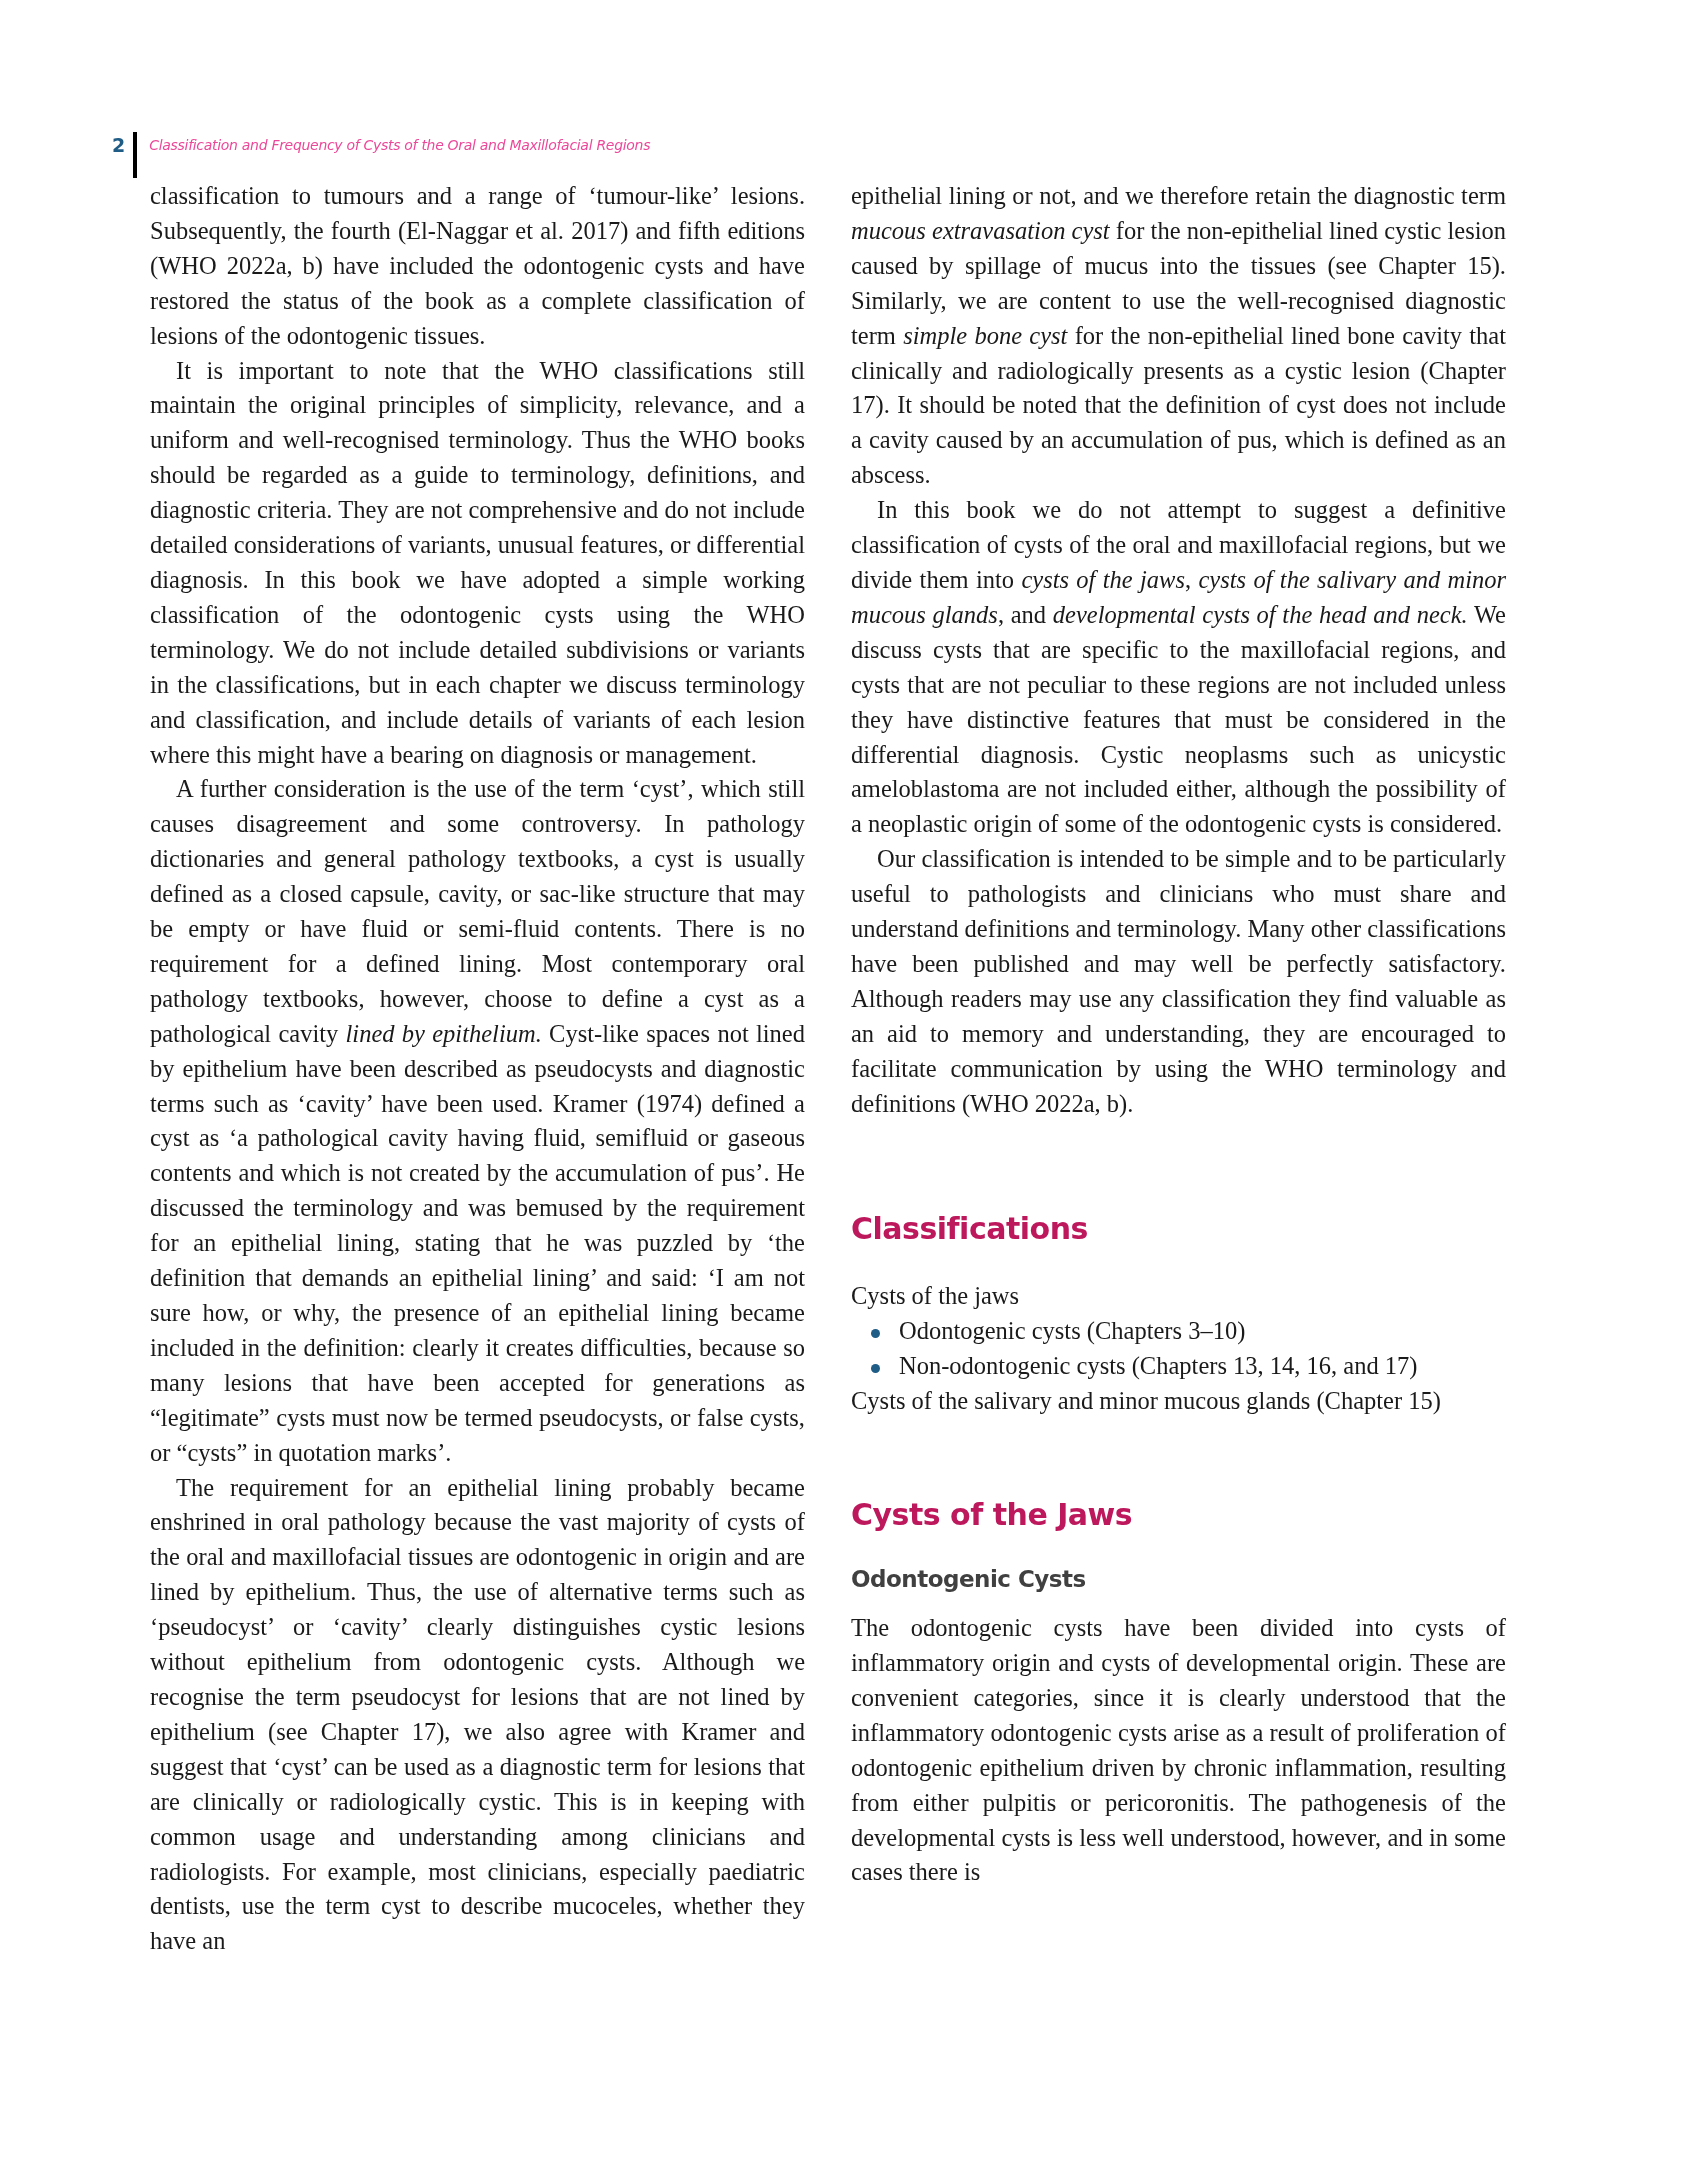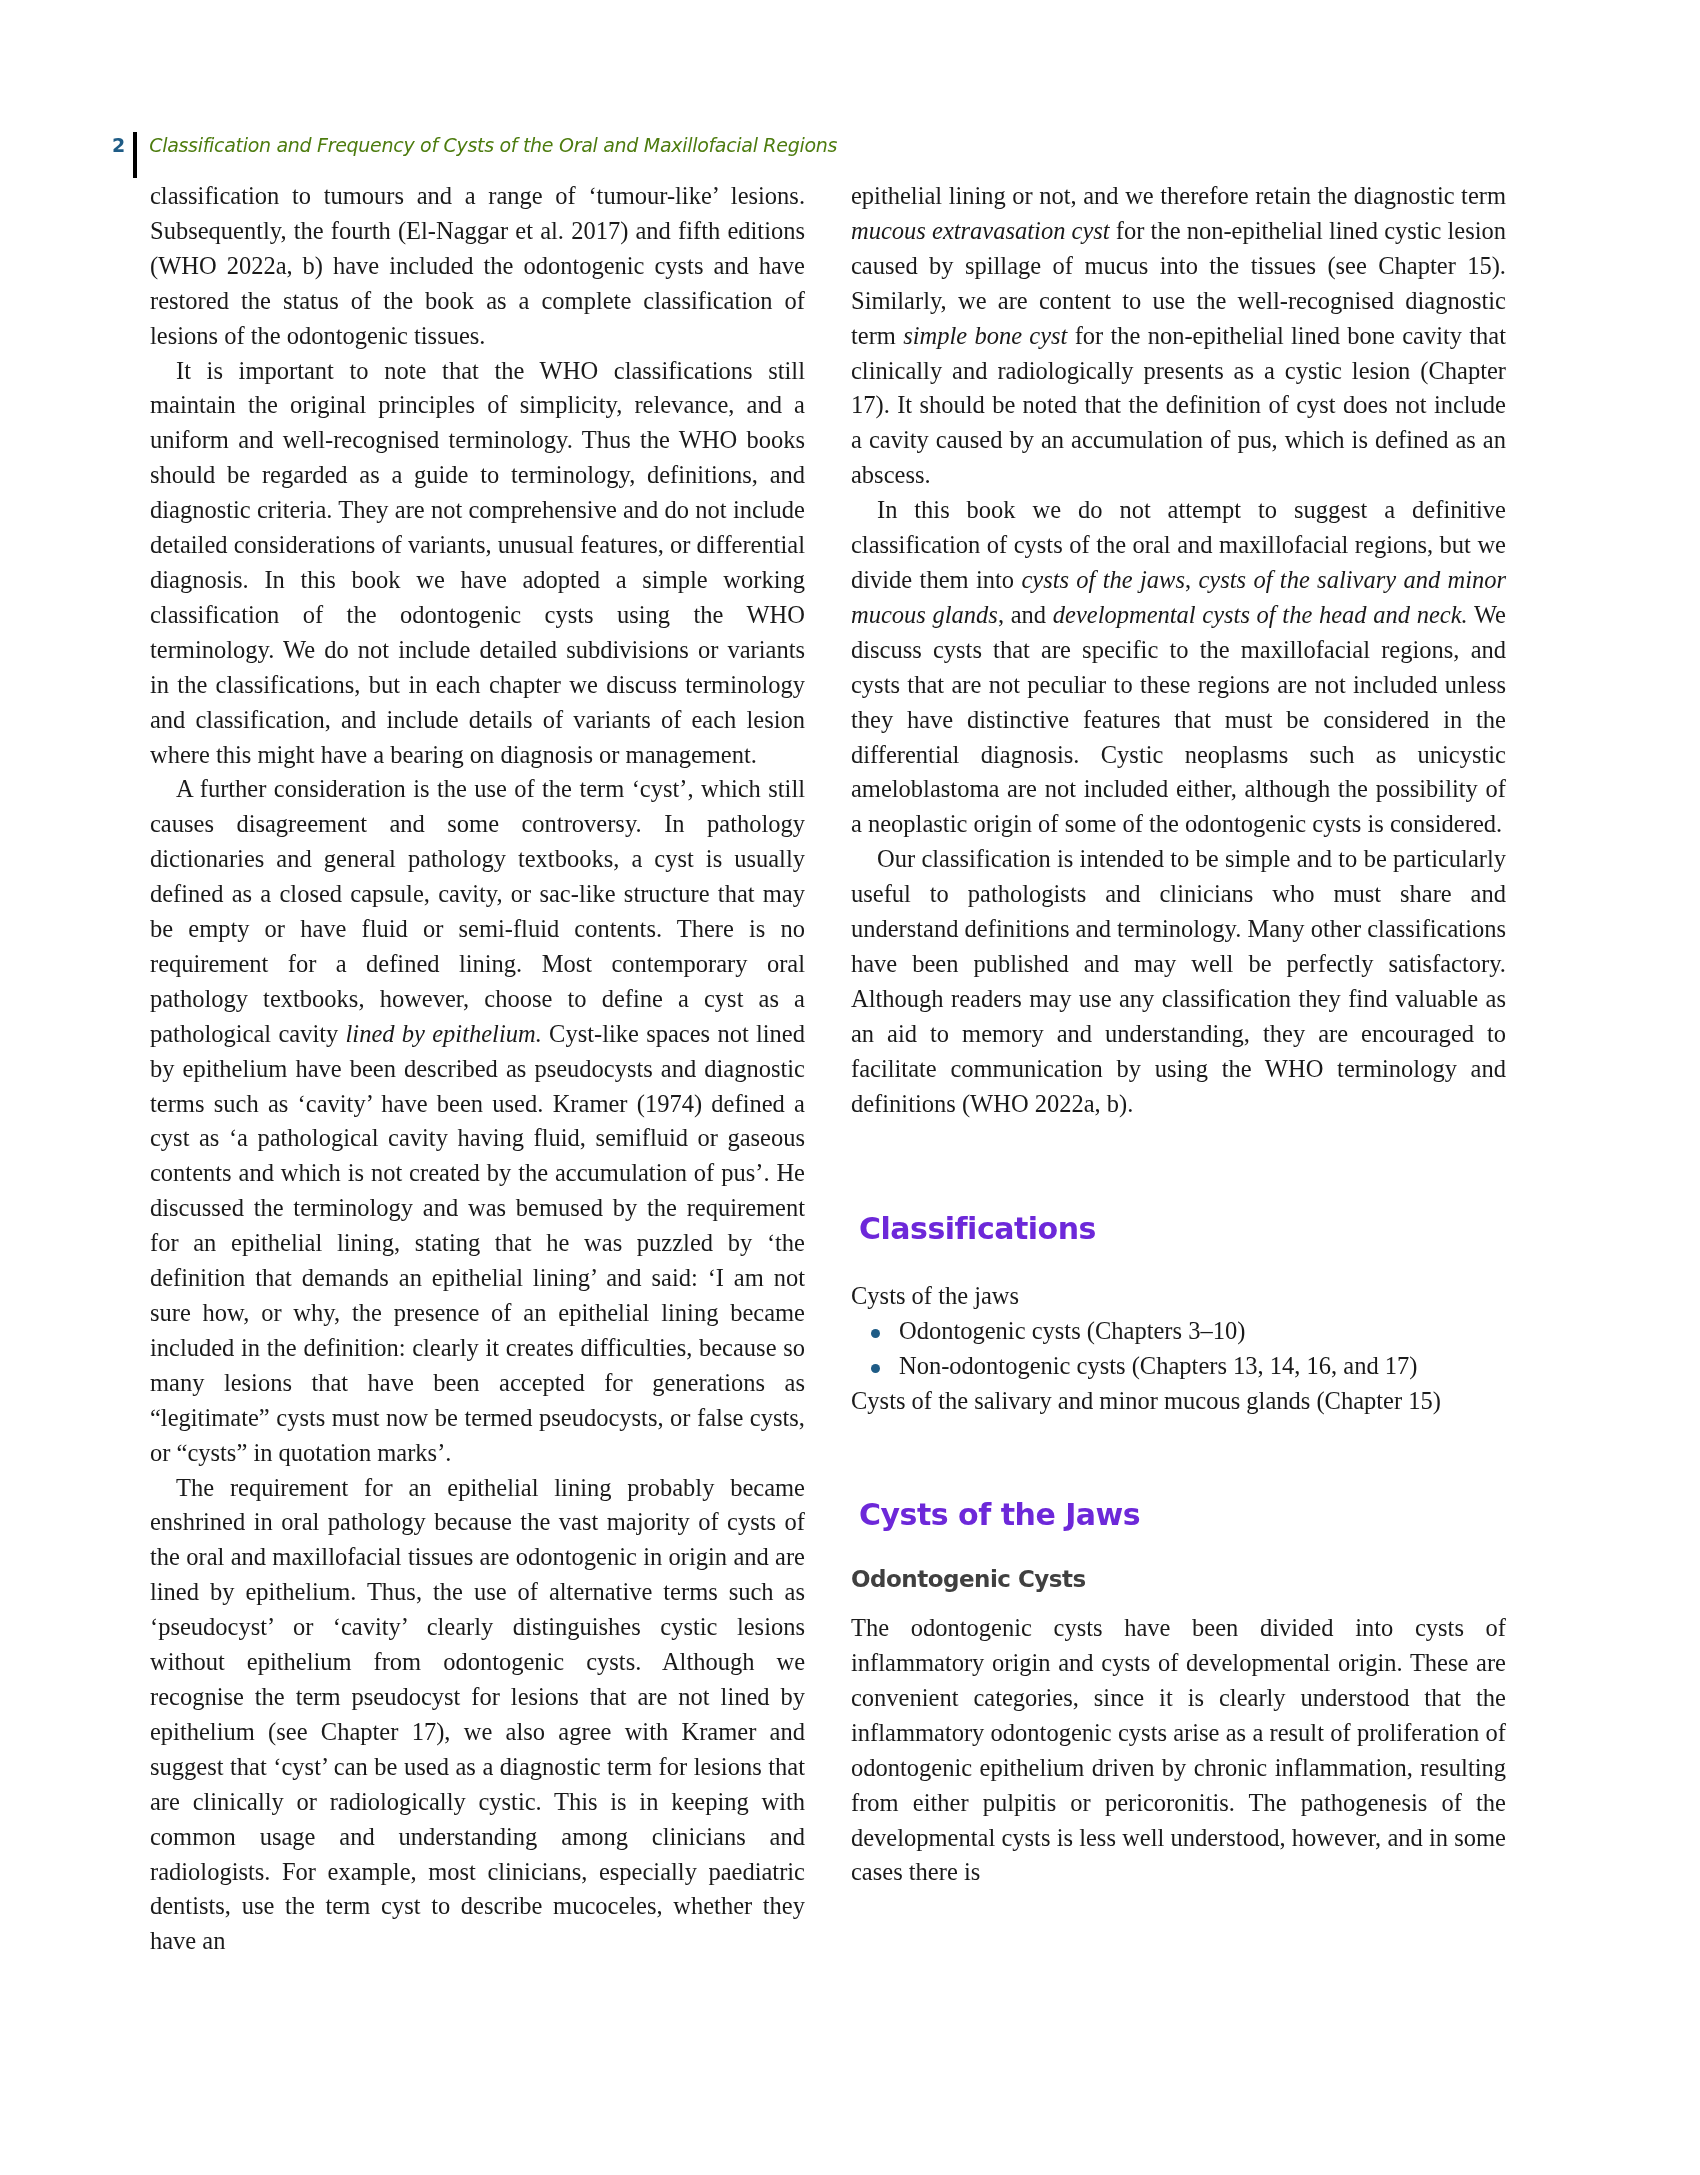--- a/index.html
+++ b/index.html
@@ -1,27 +1,27 @@
 <!DOCTYPE html>
 <html><head>
 <meta charset="utf-8">
 <style>
   html, body { margin: 0; padding: 0; background: #ffffff; }
   body { width: 1700px; height: 2175px; position: relative; overflow: hidden;
          font-family: "Liberation Serif", "DejaVu Serif", serif; color: #1a1a1a; }
   .running-head { position: absolute; left: 112px; top: 132px; height: 48px; display: flex; align-items: flex-start; }
   .page-num { font-family: "DejaVu Sans", sans-serif; font-weight: bold; color: #1f5c86; font-size: 19px; line-height: 26px; margin-right: 8px; }
   .head-bar { width: 4px; height: 46px; background: #000; margin-right: 12px; }
-  .head-title { font-family: "DejaVu Sans", sans-serif; font-style: italic; color: #4d7c0f; font-size: 19px; line-height: 26px; letter-spacing: -0.3px; }
+  .head-title { font-family: "DejaVu Sans", sans-serif; font-style: italic; color: #ec4899; font-size: 14px; line-height: 26px; letter-spacing: -0.3px; }
   .col { position: absolute; top: 179px; width: 655px; font-size: 24.5px; line-height: 34.9px; text-align: justify; hyphens: manual; }
   .col-left { left: 150px; }
   .col-right { left: 851px; }
   p { margin: 0; }
   p.indent { text-indent: 26px; }
-  h2 { font-family: "DejaVu Sans", sans-serif; color: #6d28d9; font-size: 30px; font-weight: bold; margin: 8px; line-height: 40px; letter-spacing: -0.5px; }
+  h2 { font-family: "DejaVu Sans", sans-serif; color: #be185d; font-size: 30px; font-weight: bold; margin: 0; line-height: 40px; letter-spacing: -0.5px; }
   h3 { font-family: "DejaVu Sans", sans-serif; color: #404040; font-size: 23px; font-weight: bold; margin: 0; line-height: 32px; letter-spacing: -0.5px; }
   .h-class { margin-top: 88px; margin-bottom: 30px; }
   .h-jaws { margin-top: 76px; margin-bottom: 28px; }
   .h-odonto { margin-bottom: 16px; }
   ul.bullets { list-style: none; margin: 0; padding: 0 0 0 18px; }
   ul.bullets li { position: relative; padding-left: 30px; text-align: left; }
   ul.bullets li::before { content: ""; position: absolute; left: 2px; top: 15px; width: 9px; height: 9px; border-radius: 50%; background: #1f5c86; }
   .plain-line { text-align: left; }
   em { font-style: italic; }
 </style>

